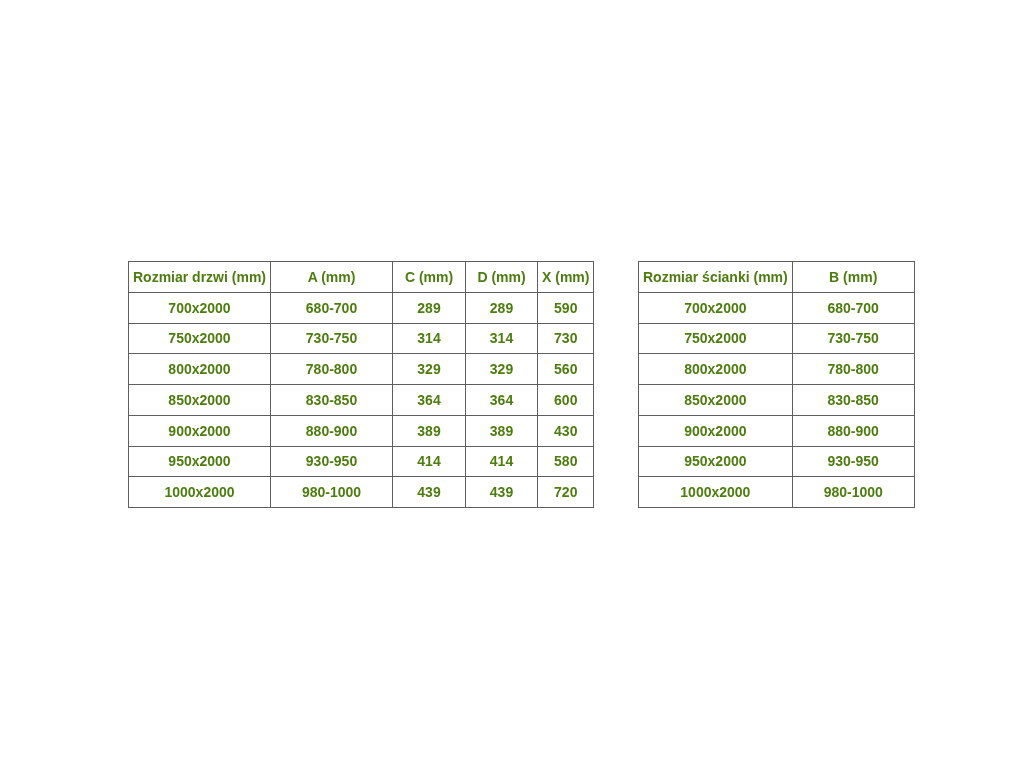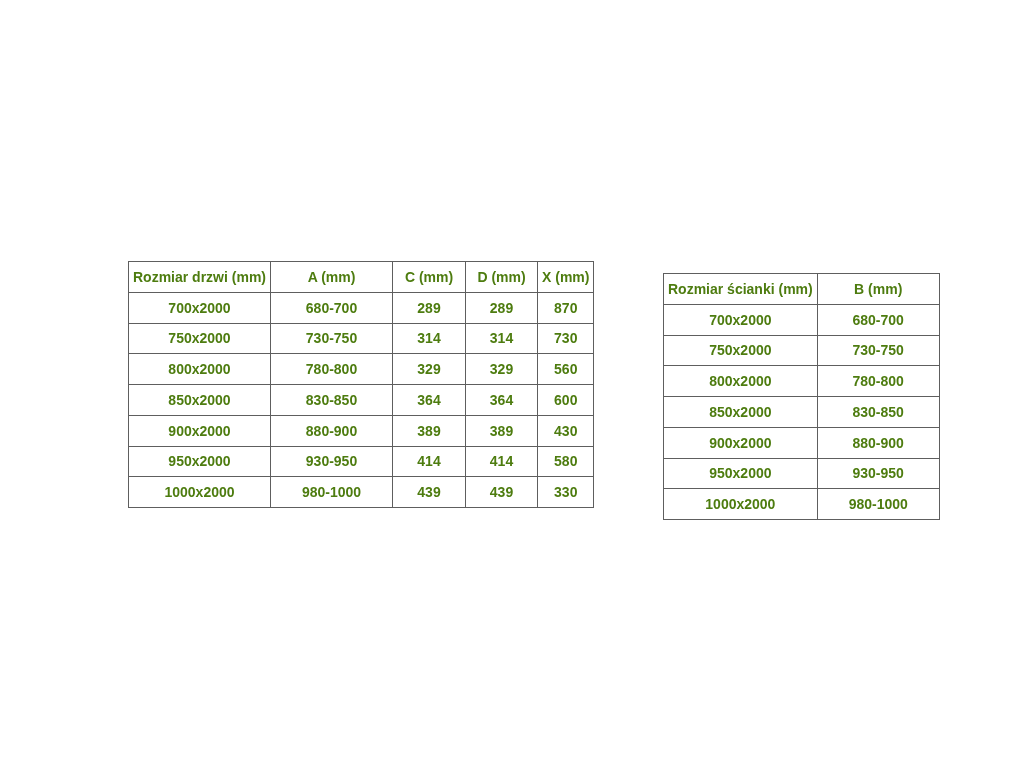--- a/index.html
+++ b/index.html
@@ -18,21 +18,21 @@
   }
   table.spec-table {
     position: absolute;
     border-collapse: collapse;
     table-layout: fixed;
     background: #ffffff;
     color: #4d7c0f;
     font-size: 14px;
   }
   #doors-table { left: 128px; top: 261px; }
-  #wall-table  { left: 638px; top: 273px; margin-left: 25px; }
+  #wall-table  { left: 638px; top: 261px; }
   table.spec-table th,
   table.spec-table td {
     border: 1px solid #5e5e5e;
     text-align: center;
     vertical-align: middle;
     height: 30.75px;
     padding: 0 4px;
     white-space: nowrap;
     font-weight: bold;
   }
@@ -61,21 +61,21 @@
           <th>D (mm)</th>
           <th>X (mm)</th>
         </tr>
     </thead>
     <tbody>
         <tr>
           <td>700x2000</td>
           <td>680-700</td>
           <td>289</td>
           <td>289</td>
-          <td>870</td>
+          <td>590</td>
         </tr>
         <tr>
           <td>750x2000</td>
           <td>730-750</td>
           <td>314</td>
           <td>314</td>
           <td>730</td>
         </tr>
         <tr>
           <td>800x2000</td>
@@ -103,21 +103,21 @@
           <td>930-950</td>
           <td>414</td>
           <td>414</td>
           <td>580</td>
         </tr>
         <tr>
           <td>1000x2000</td>
           <td>980-1000</td>
           <td>439</td>
           <td>439</td>
-          <td>330</td>
+          <td>720</td>
         </tr>
       </tbody>
   </table>
 
   <table id="wall-table" class="spec-table">
     <colgroup>
       <col style="width:137px">
       <col style="width:122px">
     </colgroup>
     <thead>

